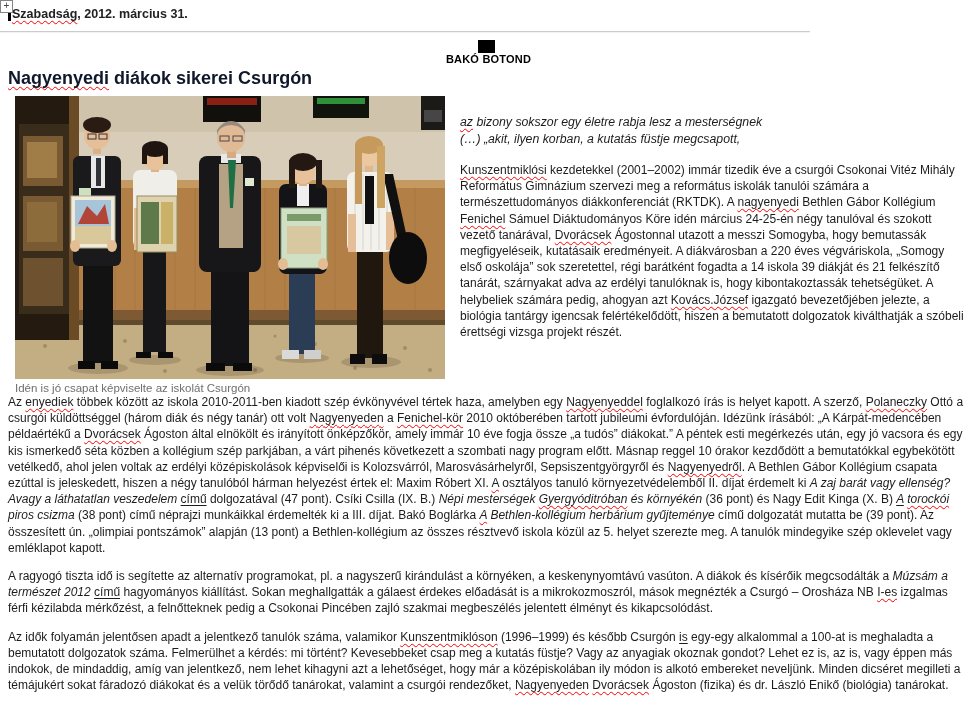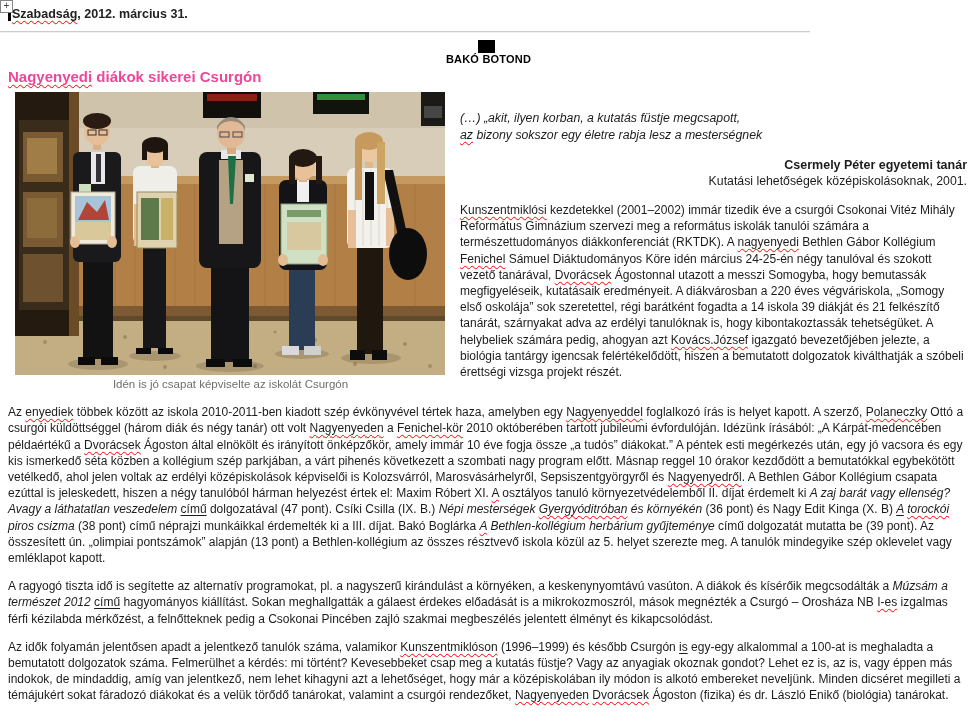--- a/index.html
+++ b/index.html
@@ -6,25 +6,25 @@
   .page{position:relative;width:969px;height:719px;overflow:hidden;background:#fff;
         font-family:"Liberation Sans","DejaVu Sans",sans-serif;font-size:12px;color:#1c1c1c;}
   .broken-img{position:absolute;top:0;left:0;width:11px;height:11px;border:1px solid #848484;
         background:#fff;color:#444;font-size:10px;line-height:10px;text-align:center;overflow:hidden;}
   .masthead{padding:7px 0 0 8px;font-weight:bold;font-size:12.5px;color:#222;display:flex;align-items:flex-end;}
   .cursor{display:inline-block;width:3px;height:14px;background:#000;margin-right:1px;}
   .rule{width:810px;height:1px;background:#cccccc;border-bottom:1px solid #f2f2f2;margin-top:10px;}
   .author-row{display:flex;align-items:center;margin:7px 0 0 8px;flex-direction:column;}
   .author-bullet{width:17px;height:13px;background:#000;margin-right:5px;}
   .author{font-size:11px;font-weight:bold;letter-spacing:.2px;color:#000;}
-  .title{margin:3px 0 0 8px;font-size:15px;font-weight:bold;color:#ec4899;}
+  .title{margin:3px 0 0 8px;font-size:18px;font-weight:bold;color:#0f172a;}
   .article{margin:5px 0 0 8px;}
   figure{float:left;width:431px;margin:2px 14px 0 7px;padding:0;}
   .photo{display:block;width:430px;height:283px;}
-  figcaption{text-align:center;font-size:11.5px;color:#6e6e6e;margin-top:3px;}
+  figcaption{font-size:11.5px;color:#6e6e6e;margin-top:3px;}
   .lead{overflow:hidden;padding-top:20px;padding-right:2px;}
   .quote{font-style:italic;font-size:12.3px;line-height:17px;color:#1c1c1c;}
   .attrib{text-align:right;margin-top:14px;}
   .attrib-name{font-weight:bold;font-size:12.5px;}
   .attrib-src{font-size:12.3px;margin-top:2px;}
   .p1{margin-top:14px;line-height:16.2px;}
   p.body{clear:both;margin:12px 4px 0 0;line-height:16.2px;}
   .it{font-style:italic;}
   .sp-red{text-decoration-line:underline;text-decoration-style:wavy;text-decoration-color:#ff0000;
           text-decoration-thickness:1px;text-underline-offset:2px;text-decoration-skip-ink:none;}
@@ -217,26 +217,22 @@
           <ellipse cx="354" cy="49" rx="14" ry="9" fill="#c59a5c"></ellipse>
           <rect x="340" y="50" width="7" height="58" fill="#c59a5c"></rect>
           <rect x="362" y="50" width="8" height="62" fill="#cda462"></rect>
         </g>
       </svg>
       <figcaption>Idén is jó csapat képviselte az iskolát Csurgón</figcaption>
     </figure>
 
     <div class="lead">
       <div class="quote">
+        <div><span class="sp-red">az</span><span> bizony sokszor egy életre rabja lesz a mesterségnek</span></div>
         <div><span>(…) „akit, ilyen korban, a kutatás füstje megcsapott,</span></div>
-        <div><span class="sp-red">az</span><span> bizony sokszor egy életre rabja lesz a mesterségnek</span></div>
-      </div>
-      <div class="attrib">
-        <div class="attrib-name">Csermely Péter egyetemi tanár</div>
-        <div class="attrib-src">Kutatási lehetőségek középiskolásoknak, 2001.</div>
       </div>
       <p class="p1"><span class="sp-red">Kunszentmiklósi</span><span> kezdetekkel (2001–2002) immár tizedik éve a csurgói Csokonai Vitéz Mihály Református Gimnázium szervezi meg a református iskolák tanulói számára a természettudományos diákkonferenciát (RKTDK). A </span><span class="sp-red">nagyenyedi</span><span> Bethlen Gábor Kollégium </span><span class="sp-red">Fenichel</span><span> Sámuel Diáktudományos Köre idén március 24-25-én négy tanulóval és szokott vezető tanárával, </span><span class="sp-red">Dvorácsek</span><span> Ágostonnal utazott a messzi Somogyba, hogy bemutassák megfigyeléseik, kutatásaik eredményeit. A diákvárosban a 220 éves végváriskola, „Somogy első oskolája” sok szeretettel, régi barátként fogadta a 14 iskola 39 diákját és 21 felkészítő tanárát, szárnyakat adva az erdélyi tanulóknak is, hogy kibontakoztassák tehetségüket. A helybeliek számára pedig, ahogyan azt </span><span class="sp-red">Kovács.József</span><span> igazgató bevezetőjében jelezte, a biológia tantárgy igencsak felértékelődött, hiszen a bemutatott dolgozatok kiválthatják a szóbeli érettségi vizsga projekt részét.</span></p>
     </div>
 
     <p class="body"><span>Az </span><span class="sp-red">enyediek</span><span> többek között az iskola 2010-2011-ben kiadott szép évkönyvével tértek haza, amelyben egy </span><span class="sp-red">Nagyenyeddel</span><span> foglalkozó írás is helyet kapott. A szerző, </span><span class="sp-red">Polaneczky</span><span> Ottó a csurgói küldöttséggel (három diák és négy tanár) ott volt </span><span class="sp-red">Nagyenyeden</span><span> a </span><span class="sp-red">Fenichel-kör</span><span> 2010 októberében tartott jubileumi évfordulóján. Idézünk írásából: „A Kárpát-medencében példaértékű a </span><span class="sp-red">Dvorácsek</span><span> Ágoston által elnökölt és irányított önképzőkör, amely immár 10 éve fogja össze „a tudós” diákokat.” A péntek esti megérkezés után, egy jó vacsora és egy kis ismerkedő séta közben a kollégium szép parkjában, a várt pihenés következett a szombati nagy program előtt. Másnap reggel 10 órakor kezdődött a bemutatókkal egybekötött vetélkedő, ahol jelen voltak az erdélyi középiskolások képviselői is Kolozsvárról, Marosvásárhelyről, Sepsiszentgyörgyről és </span><span class="sp-red">Nagyenyedről</span><span>. A Bethlen Gábor Kollégium csapata ezúttal is jeleskedett, hiszen a négy tanulóból hárman helyezést értek el: Maxim Róbert XI. </span><span class="sp-red">A</span><span> osztályos tanuló környezetvédelemből II. díjat érdemelt ki </span><span class="it">A zaj barát vagy ellenség? Avagy a láthatatlan veszedelem</span><span> </span><span class="sp-green">című</span><span> dolgozatával (47 pont). Csíki Csilla (IX. B.) </span><span class="it">Népi mesterségek </span><span class="it sp-red">Gyergyóditróban</span><span class="it"> és környékén</span><span> (36 pont) és Nagy Edit Kinga (X. B) </span><span class="it sp-green">A</span><span class="it"> </span><span class="it sp-red">torockói</span><span class="it"> piros csizma</span><span> (38 pont) című néprajzi munkáikkal érdemelték ki a III. díjat. Bakó Boglárka </span><span class="it sp-red">A</span><span class="it"> Bethlen-kollégium herbárium gyűjteménye</span><span> című dolgozatát mutatta be (39 pont). Az összesített ún. „olimpiai pontszámok” alapján (13 pont) a Bethlen-kollégium az összes résztvevő iskola közül az 5. helyet szerezte meg. A tanulók mindegyike szép oklevelet vagy emléklapot kapott.</span></p>
     <p class="body"><span>A ragyogó tiszta idő is segítette az alternatív programokat, pl. a nagyszerű kirándulást a környéken, a keskenynyomtávú vasúton. A diákok és kísérőik megcsodálták a </span><span class="it">Múzsám a természet 2012</span><span> </span><span class="sp-green">című</span><span> hagyományos kiállítást. Sokan meghallgatták a gálaest érdekes előadását is a mikrokozmoszról, mások megnézték a Csurgó – Orosháza NB </span><span class="sp-red">I-es</span><span> izgalmas férfi kézilabda mérkőzést, a felnőtteknek pedig a Csokonai Pincében zajló szakmai megbeszélés jelentett élményt és kikapcsolódást.</span></p>
     <p class="body"><span>Az idők folyamán jelentősen apadt a jelentkező tanulók száma, valamikor </span><span class="sp-red">Kunszentmiklóson</span><span> (1996–1999) és később Csurgón </span><span class="sp-green">is</span><span> egy-egy alkalommal a 100-at is meghaladta a bemutatott dolgozatok száma. Felmerülhet a kérdés: mi történt? Kevesebbeket csap meg a kutatás füstje? Vagy az anyagiak okoznak gondot? Lehet ez is, az is, vagy éppen más indokok, de mindaddig, amíg van jelentkező, nem lehet kihagyni azt a lehetőséget, hogy már a középiskolában ily módon is alkotó embereket neveljünk. Minden dicséret megilleti a témájukért sokat fáradozó diákokat és a velük törődő tanárokat, valamint a csurgói rendezőket, </span><span class="sp-red">Nagyenyeden</span><span> </span><span class="sp-red">Dvorácsek</span><span> Ágoston (fizika) és dr. László Enikő (biológia) tanárokat.</span></p>
 
   </div>
 </div>

